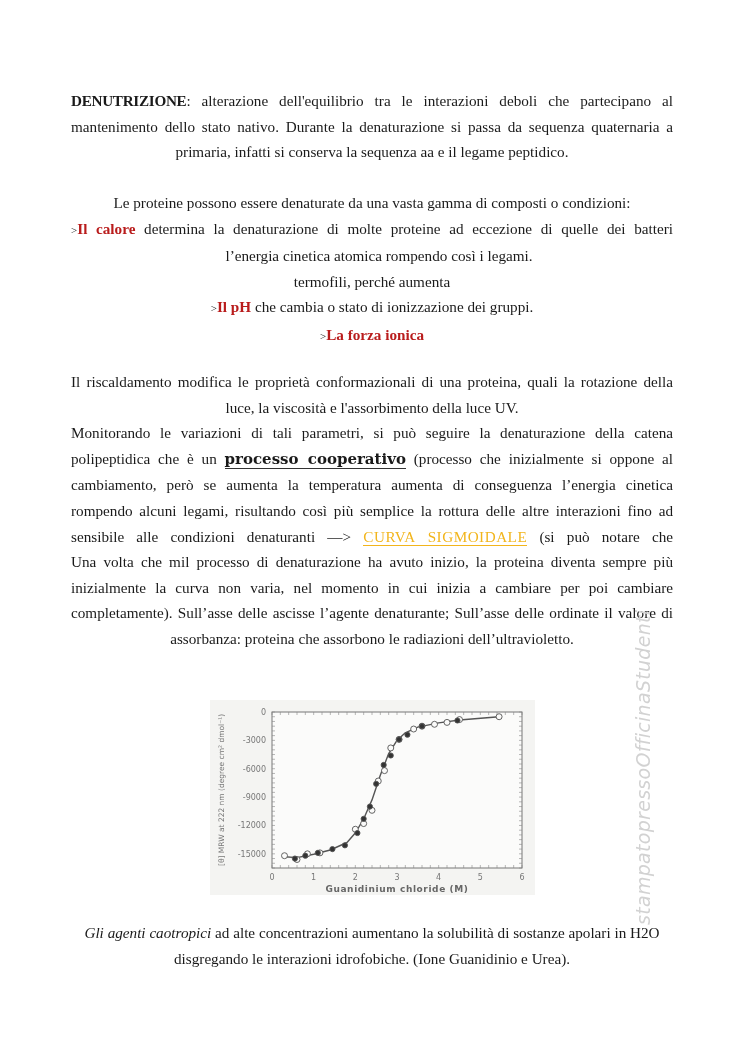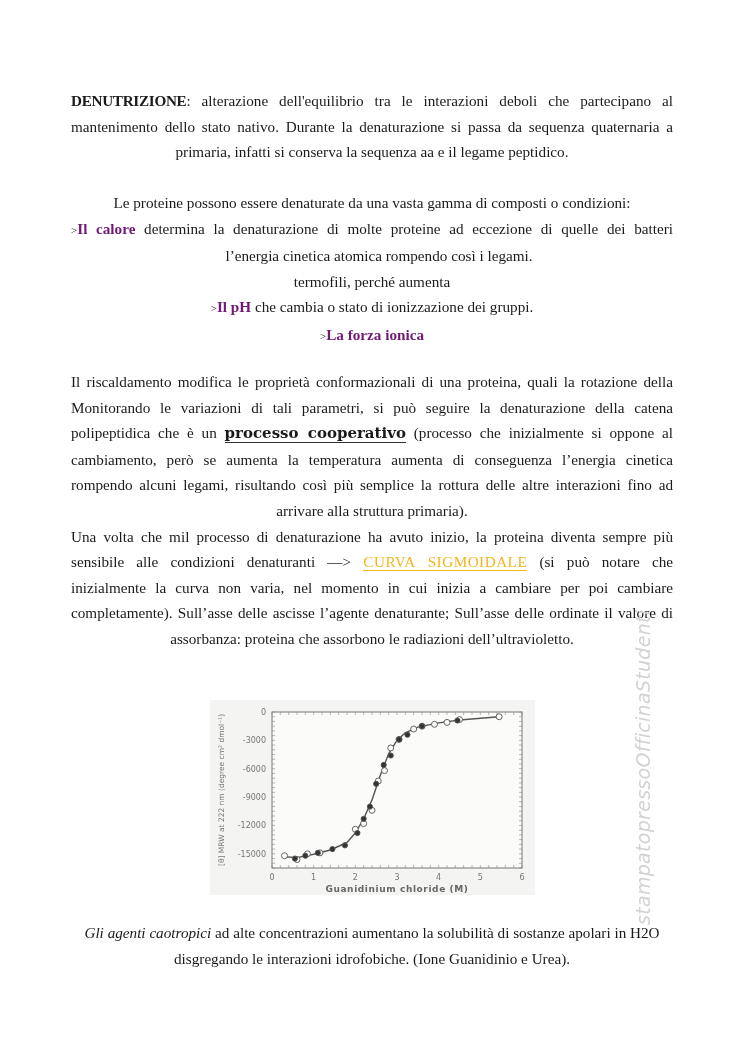--- a/index.html
+++ b/index.html
@@ -7,21 +7,21 @@
   .page {
     position: absolute; left: 0; top: 0; width: 744px; height: 756px;
     font-family: "Liberation Serif", "DejaVu Serif", serif;
     color: #1a1a1a; font-size: 15.2px;
   }
   .block { position: absolute; left: 71px; width: 602px; line-height: 25.6px; }
   .jl { text-align: justify; text-align-last: justify; display: block; }
   .line { display: block; white-space: nowrap; text-align: center; }
   .bold-term { font-weight: bold; letter-spacing: -0.3px; }
   .gt { font-size: 11px; }
-  .orange { color: #701a75; font-weight: bold; }
+  .orange { color: #b91c1c; font-weight: bold; }
   .underline-term { font-weight: bold; font-family: "DejaVu Serif", serif; font-size: 15px; border-bottom: 1px solid #333; }
   .yellow-term { color: #f2b51c; border-bottom: 1px solid #f2b51c; letter-spacing: 0.5px; }
   .indent { padding-left: 14px; }
   em { font-style: italic; margin-top: 12px; }
 
   #chart-wrap {
     position: absolute; left: 210px; top: 700px; width: 325px; height: 195px;
     background: #f4f4f2;
   }
   #chart-wrap svg { display: block; }
@@ -48,27 +48,27 @@
     <span class="line">Le proteine possono essere denaturate da una vasta gamma di composti o condizioni:</span>
     <span class="jl"><span class="gt">&gt;</span><span class="orange">Il calore</span><span> determina la denaturazione di molte proteine ad eccezione di quelle dei batteri</span></span>
     <span class="line indent">l’energia cinetica atomica rompendo così i legami.</span>
     <span class="line">termofili, perché aumenta</span>
     <span class="line"><span class="gt">&gt;</span><span class="orange">Il pH</span><span> che cambia o stato di ionizzazione dei gruppi.</span></span>
     <span class="line"><span class="gt">&gt;</span><span class="orange">La forza ionica</span></span>
   </div>
 
   <div class="block" style="top:369px;">
     <span class="jl">Il riscaldamento modifica le proprietà conformazionali di una proteina, quali la rotazione della</span>
+    <span class="line">luce, la viscosità e l'assorbimento della luce UV.</span>
     <span class="jl">Monitorando le variazioni di tali parametri, si può seguire la denaturazione della catena</span>
     <span class="jl"><span>polipeptidica che è un </span><span class="underline-term">processo cooperativo</span><span> (processo che inizialmente si oppone al</span></span>
     <span class="jl">cambiamento, però se aumenta la temperatura aumenta di conseguenza l’energia cinetica</span>
     <span class="jl">rompendo alcuni legami, risultando così più semplice la rottura delle altre interazioni fino ad</span>
-    <span class="line">arrivare alla struttura primaria).</span>
+    <span class="jl"><span>sensibile alle condizioni denaturanti —&gt; </span><span class="yellow-term">CURVA SIGMOIDALE</span><span> (si può notare che</span></span>
     <span class="jl">Una volta che mil processo di denaturazione ha avuto inizio, la proteina diventa sempre più</span>
-    <span class="jl"><span>sensibile alle condizioni denaturanti —&gt; </span><span class="yellow-term">CURVA SIGMOIDALE</span><span> (si può notare che</span></span>
     <span class="jl">inizialmente la curva non varia, nel momento in cui inizia a cambiare per poi cambiare</span>
     <span class="jl">completamente). Sull’asse delle ascisse l’agente denaturante; Sull’asse delle ordinate il valore di</span>
     <span class="line">assorbanza: proteina che assorbono le radiazioni dell’ultravioletto.</span>
   </div>
 
   <div id="chart-wrap">
     <svg id="chart-svg" width="325" height="195" viewBox="0 0 325 195">
         <rect x="62" y="12" width="250" height="156" fill="#fbfbfa" stroke="#777" stroke-width="1"></rect>
         <line x1="62" y1="12" x2="62" y2="15" stroke="#888" stroke-width="0.6"></line>
         <line x1="62" y1="168" x2="62" y2="165" stroke="#888" stroke-width="0.6"></line>

